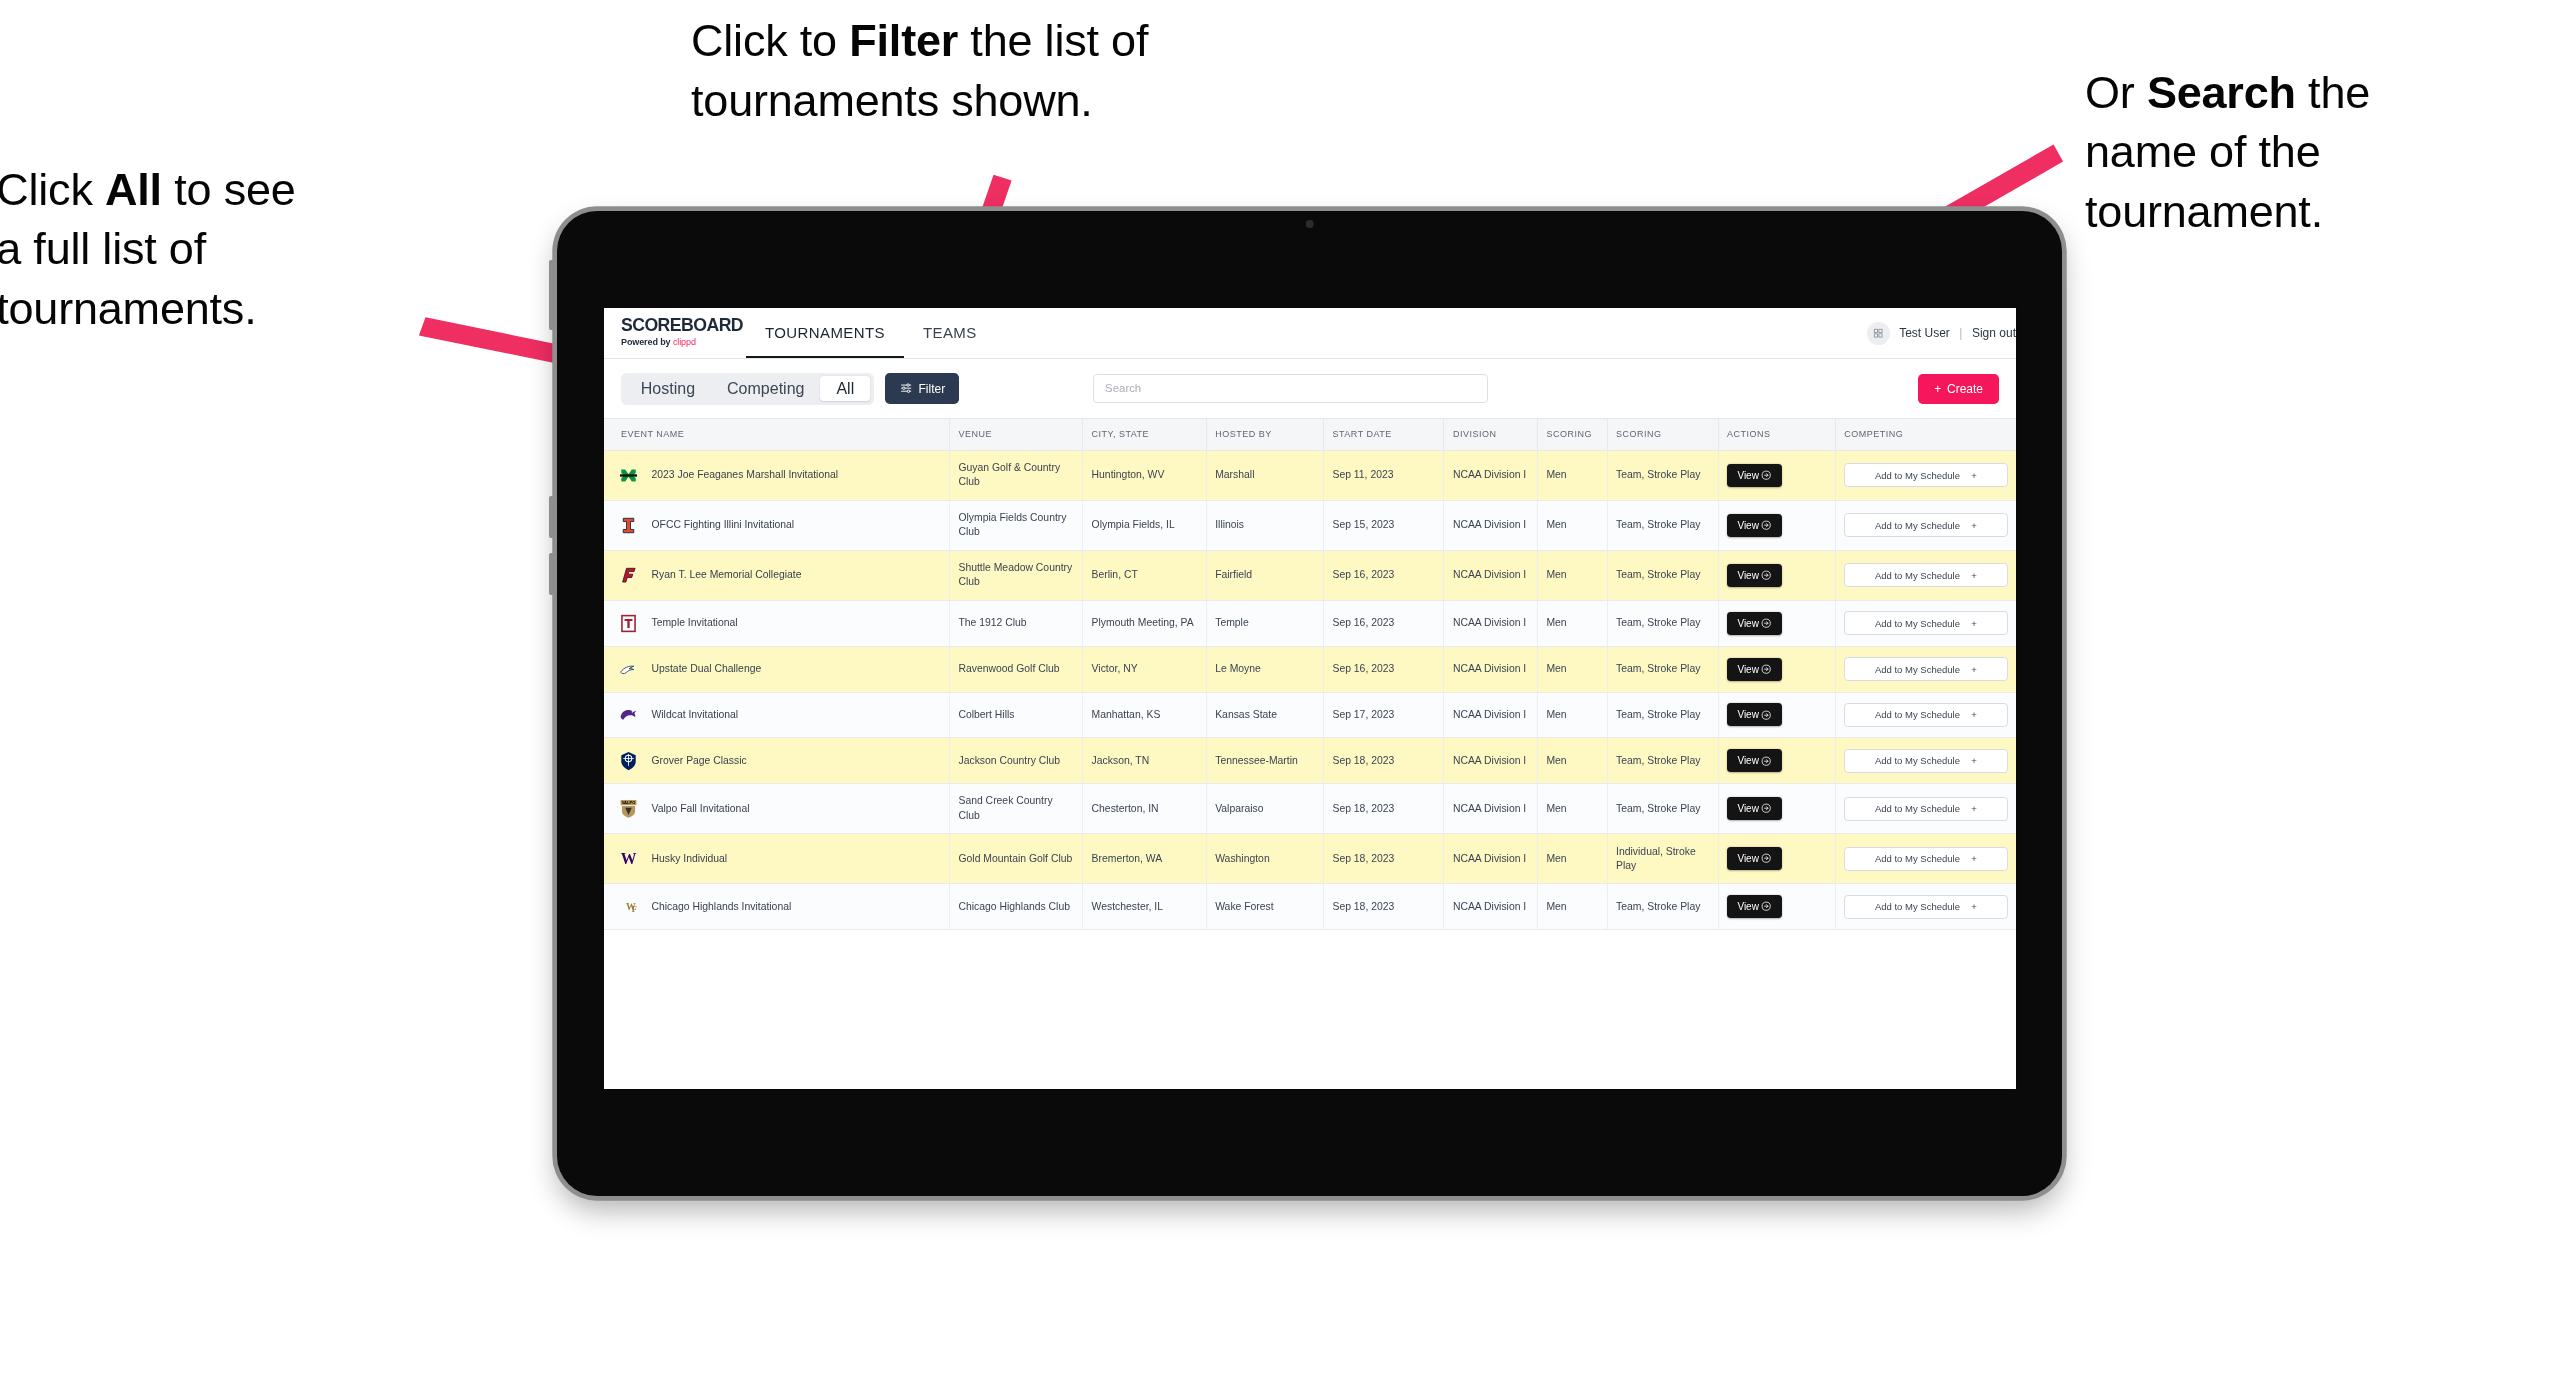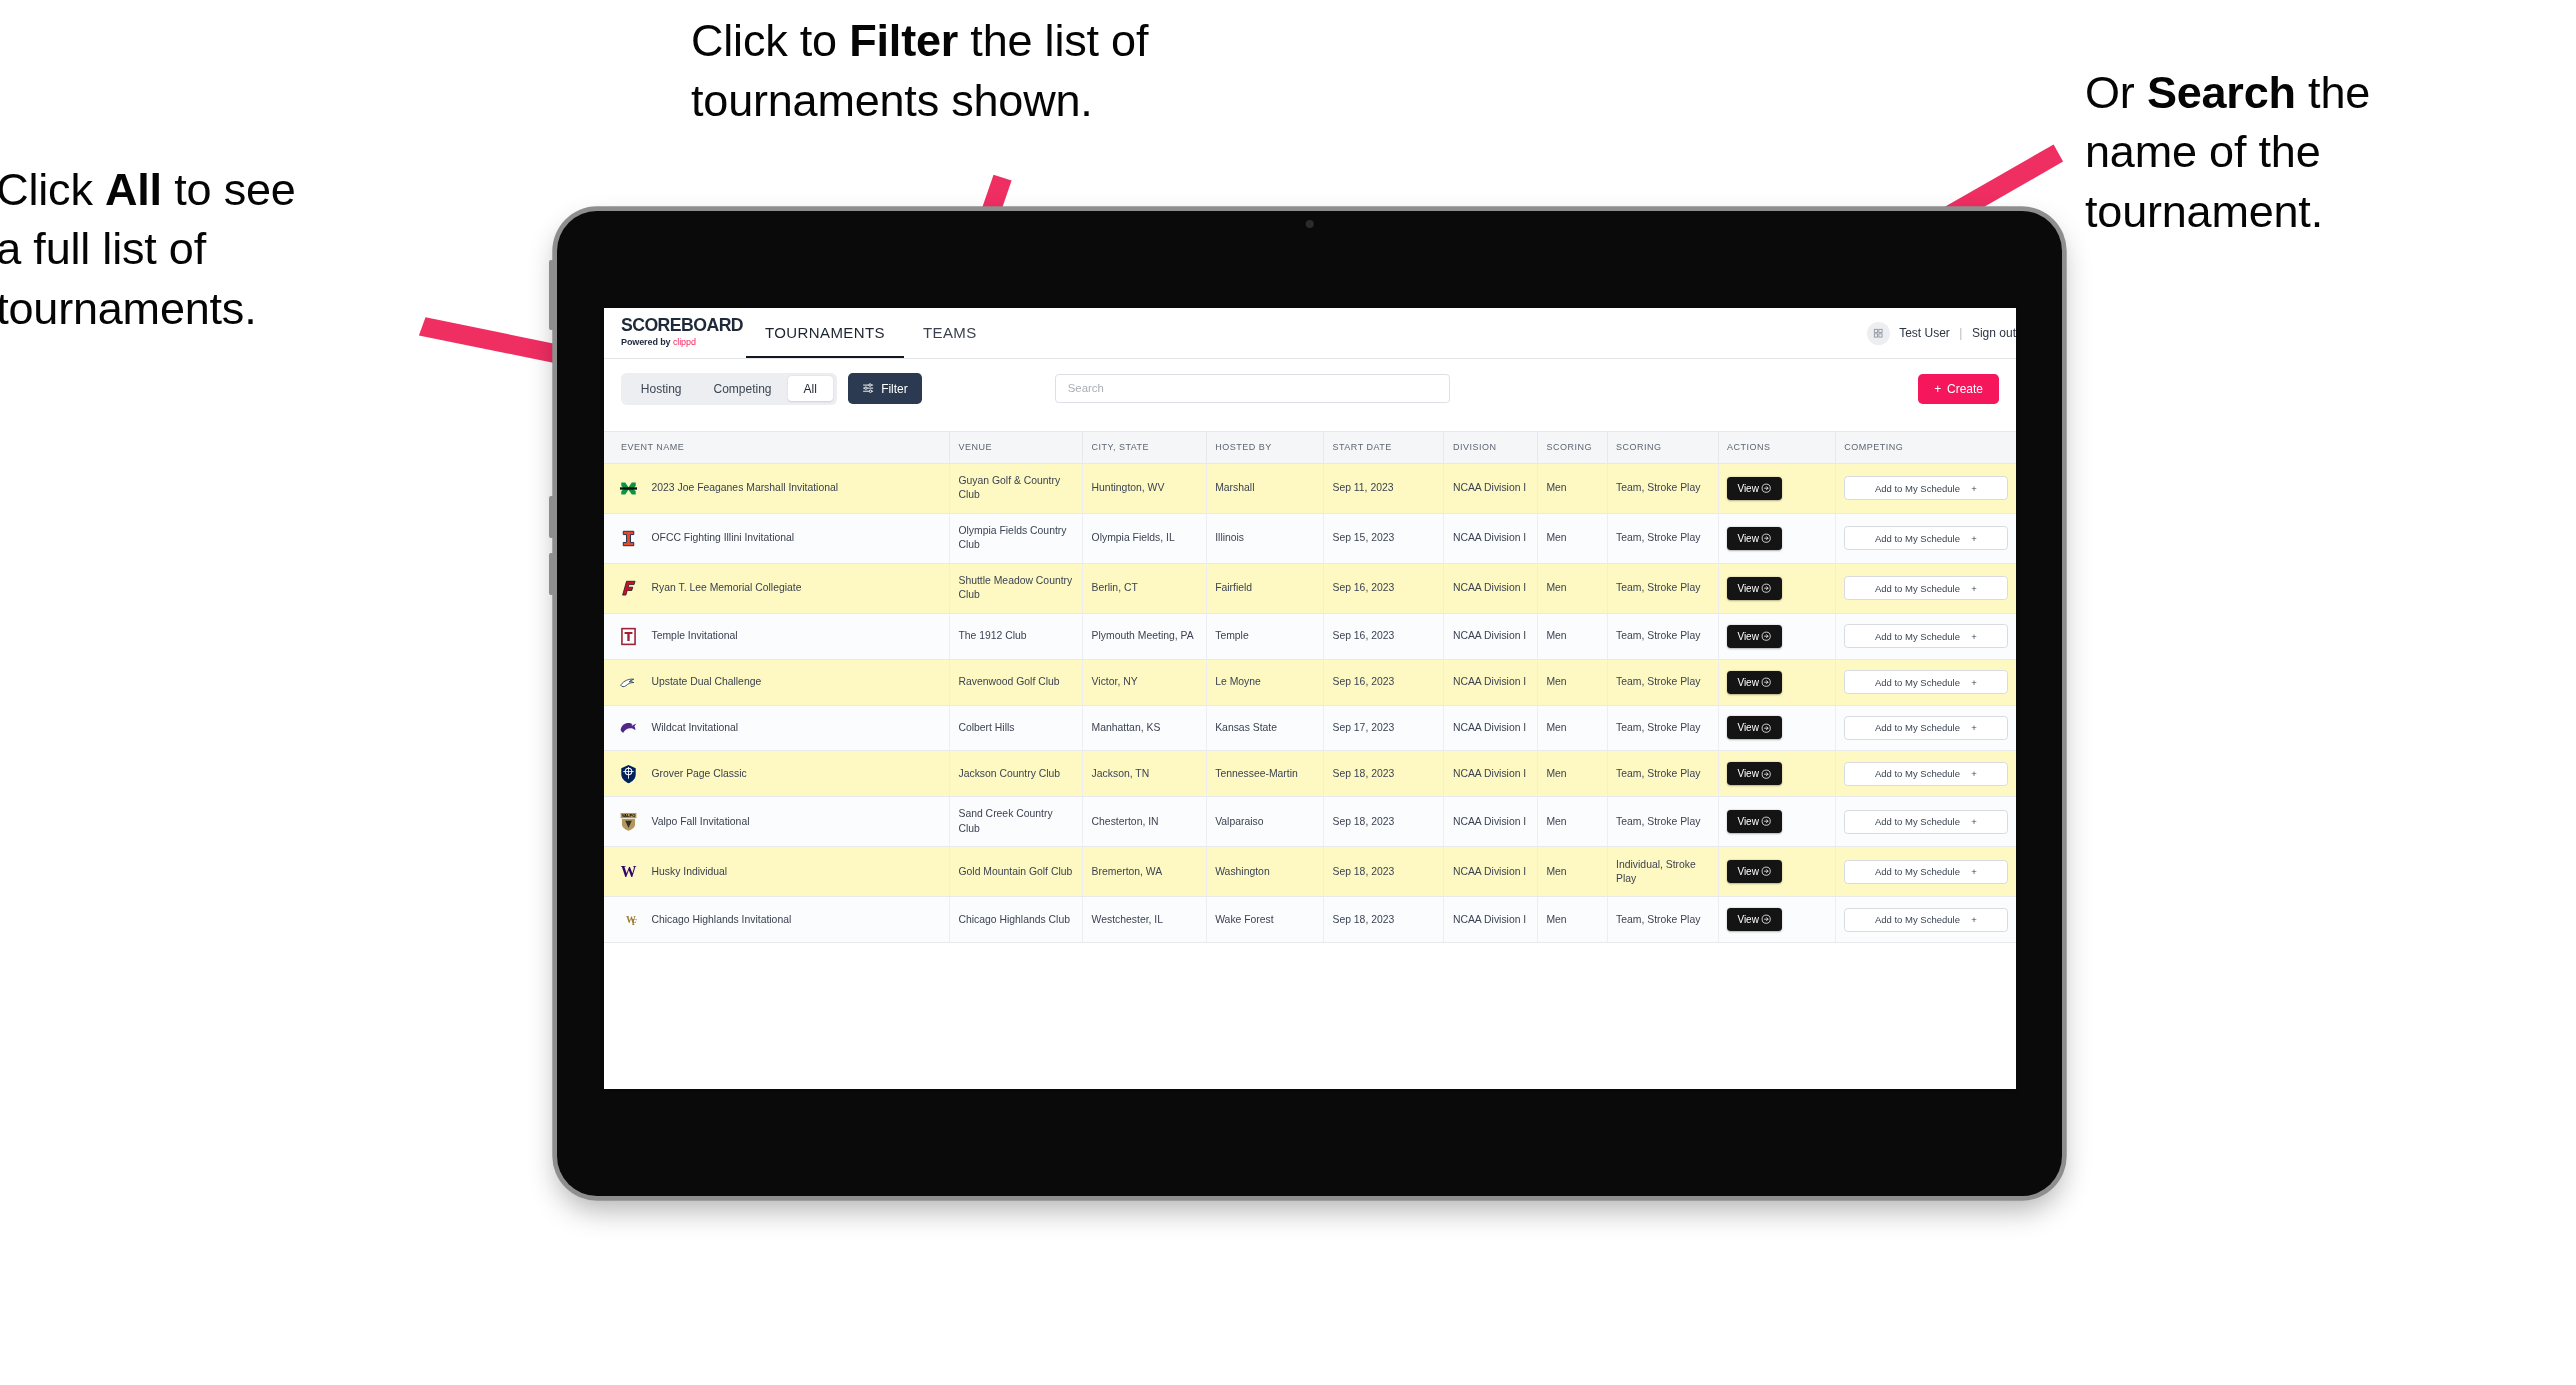--- a/index.html
+++ b/index.html
@@ -98,21 +98,21 @@
   
   .toolbar {
     height: 59px; background:#fff; display:flex; align-items:center;
     padding: 0 17px; gap: 11.4px;
   }
   .segmented {
     display:flex; background:#eceef1; border-radius:5.7px; padding:3.8px; gap:0;
     height: 32px; align-items:center;
   }
   .seg {
-    font-size:12px; color:#3d4654; padding: 0 16px; height:25px;
+    font-size:16px; color:#3d4654; padding: 0 16px; height:25px;
     display:flex; align-items:center; border-radius:3.8px; cursor:pointer;text-align:center;
   }
   .seg.active { background:#fff; box-shadow:0 0.9px 1.9px rgba(0,0,0,.12); color:#1e2733; }
   .filter-btn {
     display:flex; align-items:center; gap:6.6px;
     background:#2b3a50; color:#fff; border-radius:4.7px;
     height:31px; padding: 0 14.2px; font-size:12px; cursor:pointer;
     border:none;
   }
   .search-wrap { margin-left: 122px; }
@@ -126,21 +126,21 @@
   .search-input::placeholder { color:#a9aeb6; }
   .create-btn {
     margin-left: auto;
     background:#f5165b; color:#fff; border:none; border-radius:4.7px;
     height:30px; padding: 0 16px; font-size:12px; cursor:pointer;
     display:flex; align-items:center; gap:5.7px;
     font-family: "Liberation Sans", sans-serif;
   }
 
   
-  table.tourn { width:100%; border-collapse: collapse; table-layout: fixed; margin-top: 13px; }
+  table.tourn { width:100%; border-collapse: collapse; table-layout: fixed; }
   table.tourn thead th {
     background:#f5f6f8;
     font-size: 9px; letter-spacing:0.5px; color:#5d6673;
     font-weight: 400; text-align:left;
     padding: 10.4px 8.5px; vertical-align: middle;
     border-top: 0.9px solid #e6e8ec; border-bottom: 0.9px solid #e6e8ec;
   }
   table.tourn tbody td {
     font-size: 10.4px; color:#3b4352; padding: 10.4px 8.5px;
     vertical-align: middle; line-height: 1.36;

